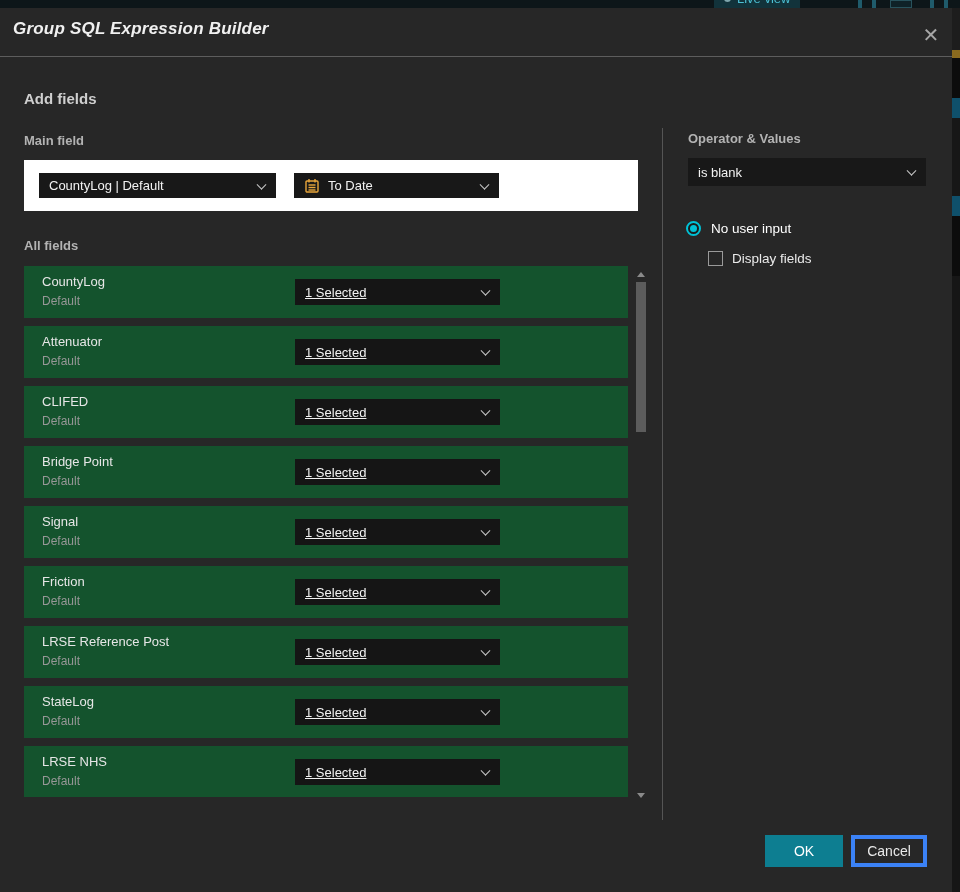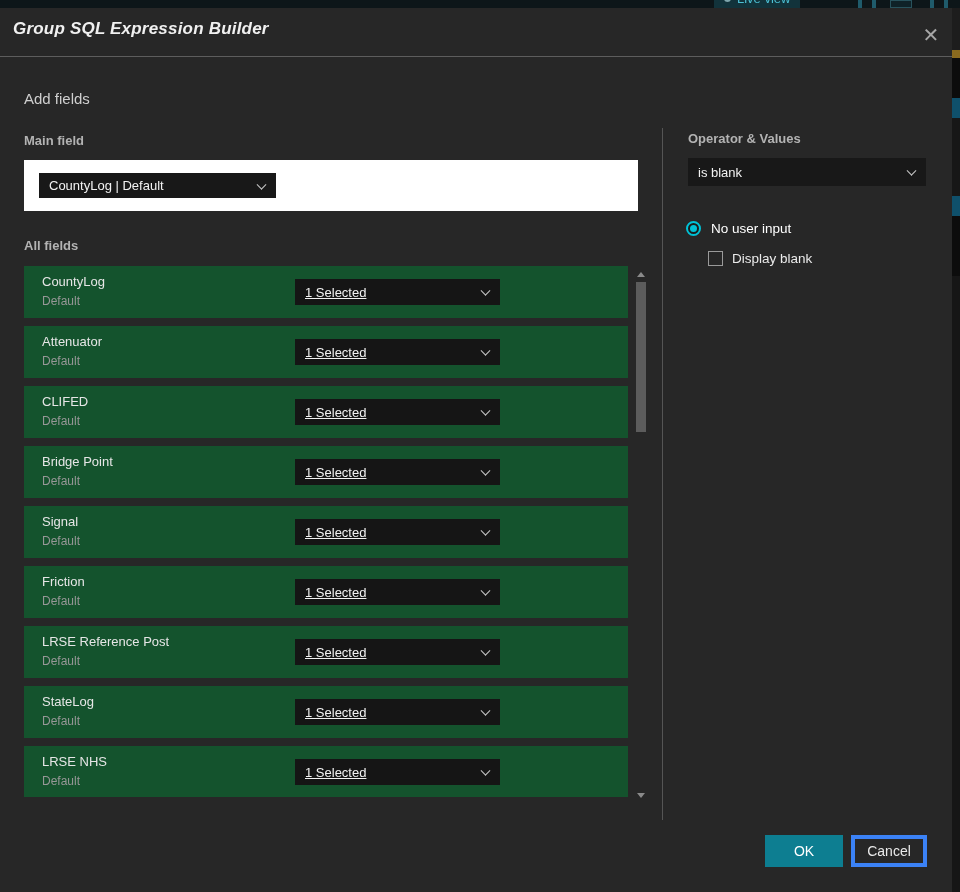--- a/index.html
+++ b/index.html
@@ -22,21 +22,21 @@
   #right-strip { top:0; left:952px; width:8px; height:892px; background:#111111; z-index:4; }
   .rs-seg { position:absolute; left:0; width:8px; }
 
   
   #dialog { top:8px; left:0; width:952px; height:884px; background:#272727; z-index:10; }
   #dialog-title { left:13px; top:11px; font-size:17px; font-weight:600; color:#f0f0f0; letter-spacing:.2px;font-style:italic; }
   #close-btn { left:916px; top:12px; width:30px; height:30px; color:#a6a6a6; font-size:20px;
     display:flex; align-items:center; justify-content:center; cursor:pointer; font-weight:300; }
   #title-divider { left:0; top:48px; width:952px; height:1px; background:#5d5d5d; }
 
-  .heading-lg { font-size:15px; font-weight:400; color:#cfcfcf; }
+  .heading-lg { font-size:15px; font-weight:700; color:#cfcfcf; }
   .heading-sm { font-size:13px; font-weight:700; color:#b3b3b3; }
 
   #add-fields-heading { left:24px; top:82px; }
   #main-field-label  { left:24px; top:125px; }
   #all-fields-label  { left:24px; top:230px; }
   #operator-heading  { left:688px; top:123px; }
 
   #main-field-panel { left:24px; top:152px; width:614px; height:51px; background:#ffffff; }
 
   .select {
@@ -119,20 +119,32 @@
 
   <div id="add-fields-heading" class="abs heading-lg">Add fields</div>
 
   <div id="main-field-label" class="abs heading-sm">Main field</div>
 
   <div id="main-field-panel" class="abs">
     <div id="main-field-select" class="select">
       <span>CountyLog | Default</span>
       <span class="chev"></span>
     </div>
+    <div id="main-type-select" class="select">
+      <svg width="16" height="16" viewBox="0 0 16 16" fill="none" stroke="#e9a63b" stroke-width="1.4">
+        <rect x="2" y="3" width="12" height="11" rx="1"></rect>
+        <line x1="5" y1="1" x2="5" y2="4.5"></line>
+        <line x1="11" y1="1" x2="11" y2="4.5"></line>
+        <line x1="4.5" y1="7" x2="11.5" y2="7"></line>
+        <line x1="4.5" y1="9.5" x2="11.5" y2="9.5"></line>
+        <line x1="4.5" y1="12" x2="11.5" y2="12"></line>
+      </svg>
+      <span>To Date</span>
+      <span class="chev"></span>
+    </div>
   </div>
 
   <div id="all-fields-label" class="abs heading-sm">All fields</div>
 
   <div id="fields-viewport" class="abs">
       <div class="field-row" style="top: 6px;">
     <span class="fname">CountyLog</span>
     <span class="fsub">Default</span>
     <div class="select">
       <span>1 Selected</span>
@@ -222,18 +234,18 @@
 
   <div id="radio-row" class="abs">
     <span id="radio-circle">
         <span class="inner"></span>
       </span>
     <span class="lbl">No user input</span>
   </div>
 
   <div id="checkbox-row" class="abs">
     <span id="checkbox-box"></span>
-    <span class="lbl">Display blank</span>
+    <span class="lbl">Display fields</span>
   </div>
 
   <div id="ok-btn" class="btn">OK</div>
   <div id="cancel-btn" class="btn">Cancel</div>
 </div>
 
 </body></html>

